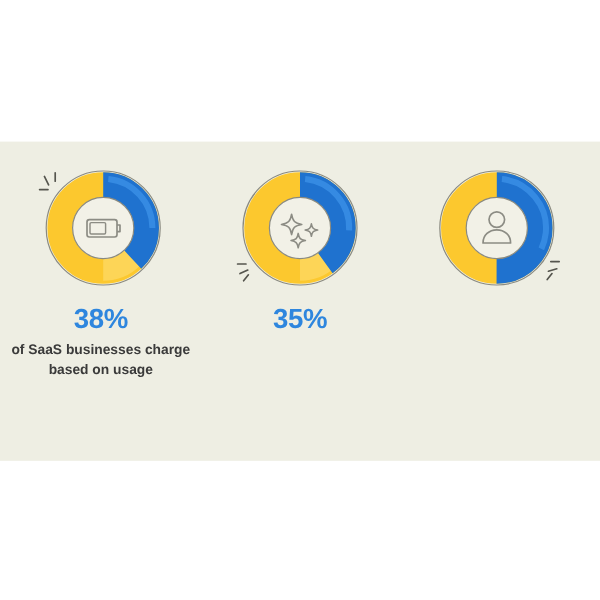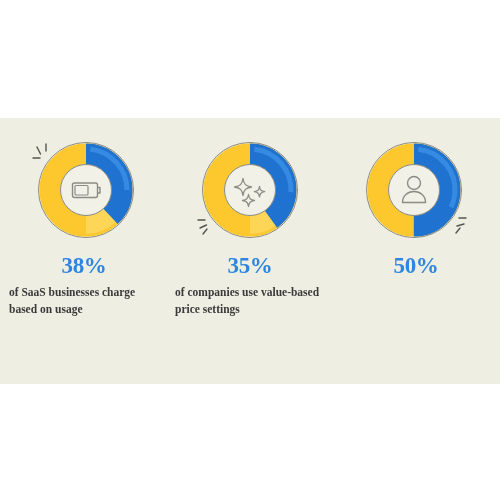--- a/index.html
+++ b/index.html
@@ -15,21 +15,20 @@
     position: relative;
   }
 
   #infographic {
     position: absolute;
     left: 0;
     top: 0;
     width: 500px;
     height: 500px;
     background: #ffffff;
-    font-family: Liberation Serif, serif;
   }
 
   .band {
     position: absolute;
     left: 0;
     top: 118px;
     width: 500px;
     height: 266px;
     background: #eeeee3;
   }
@@ -75,21 +74,21 @@
     color: #2e86de;
     letter-spacing: -0.3px;
     line-height: 1;
   }
 
   .desc {
     margin-top: 7px;
     font-size: 11.5px;
     font-weight: bold;
     color: #3a3a3a;
-    text-align: left;
+    text-align: center;
     line-height: 1.45;
     width: 150px;
   }
 </style>
 </head>
 <body>
 
 <div id="infographic">
 
   <div class="band"></div>
@@ -149,21 +148,20 @@
           </g>
 
           <g stroke="#55554e" stroke-width="1.4" stroke-linecap="round" fill="none">
             <line x1="4" y1="82" x2="11" y2="82"></line>
             <line x1="6" y1="90" x2="12.5" y2="87"></line>
             <line x1="9" y1="96" x2="13" y2="91"></line>
           </g>
         </svg>
       </div>
       <div class="pct">35%</div>
-      <div class="desc">of companies use value-based price settings</div>
     </div>
 
     <div class="stat-card">
       <div class="donut-wrap">
         <svg class="donut-svg" width="112" height="104" viewBox="0 0 112 104">
           <circle cx="54" cy="52" r="47.5" fill="none" stroke="#8a8a80" stroke-width="1"></circle>
           <circle cx="54" cy="52" r="36" fill="none" stroke="#fcc82e" stroke-width="21"></circle>
           <circle cx="54" cy="52" r="25.5" fill="#f2f1e7"></circle>
 
           <circle cx="54" cy="52" r="36" fill="none" stroke="#1f72cf" stroke-width="21" stroke-dasharray="113.1 113.1" transform="rotate(-90 54 52)"></circle>
@@ -175,17 +173,16 @@
             <path d="M 42.5 64.5 C 42.5 57.8 47.6 53.5 54 53.5 C 60.4 53.5 65.5 57.8 65.5 64.5 Z" fill="#f2f1e7" stroke="#8c8c84" stroke-width="1.4" stroke-linejoin="round"></path>
           </g>
 
           <g stroke="#55554e" stroke-width="1.4" stroke-linecap="round" fill="none">
             <line x1="99" y1="80" x2="106" y2="80"></line>
             <line x1="97" y1="88" x2="104" y2="86"></line>
             <line x1="96" y1="95" x2="100" y2="90"></line>
           </g>
         </svg>
       </div>
-      <div class="pct">50%</div>
     </div>
 
   </div>
 </div>
 
 </body></html>

